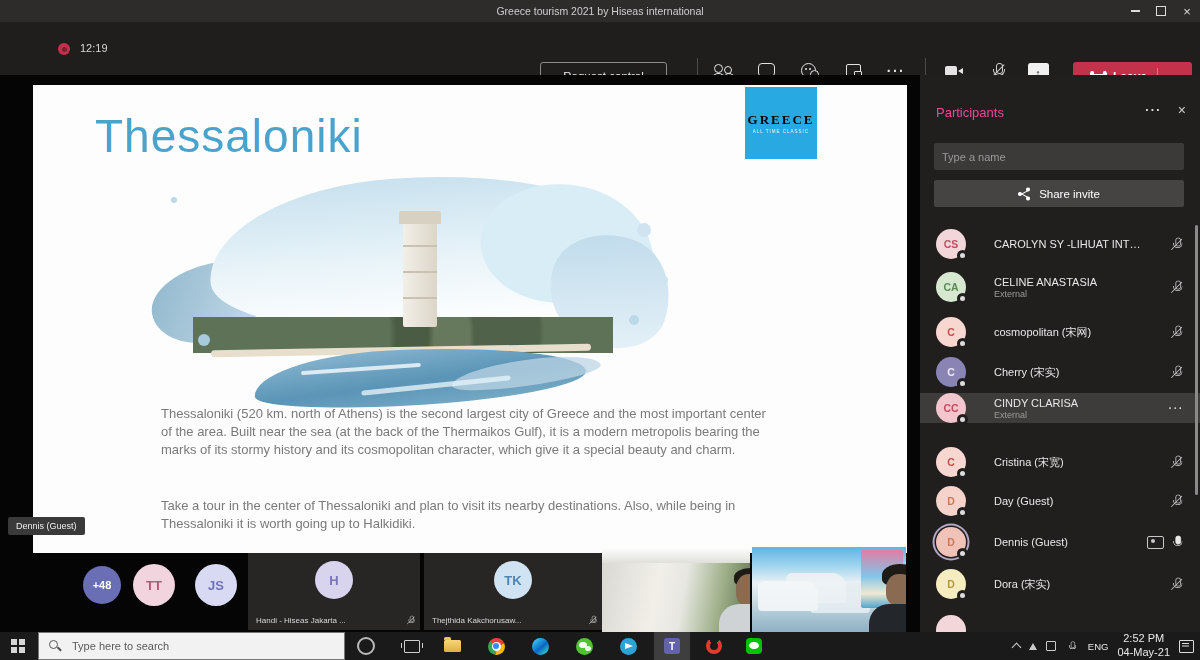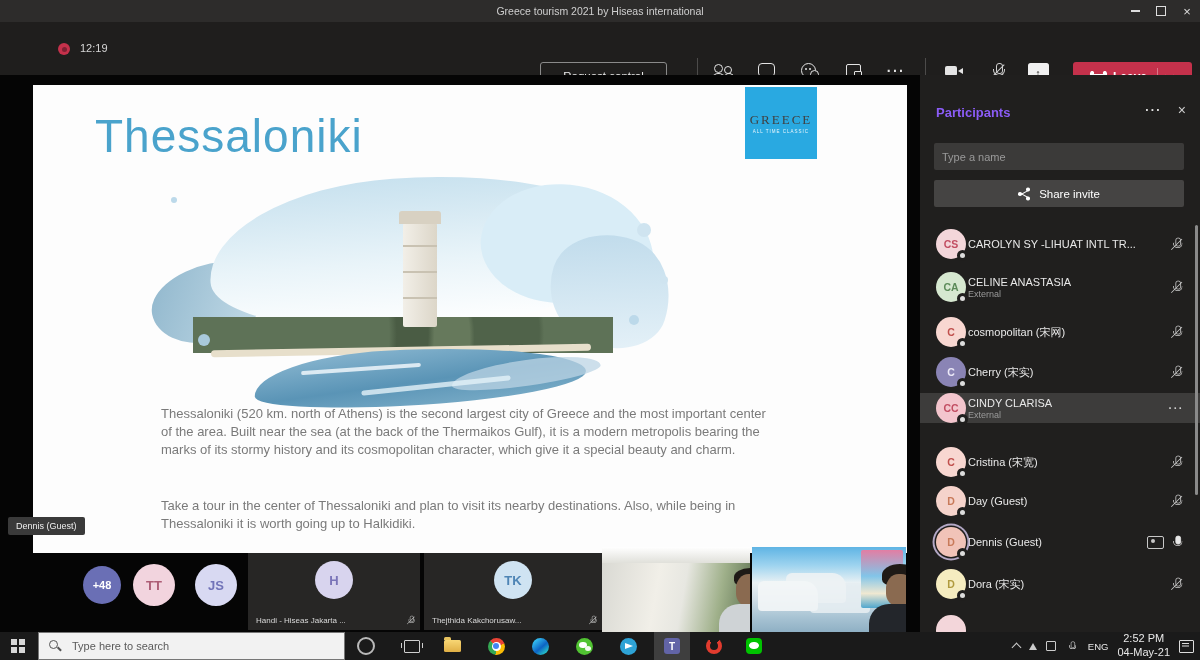--- a/index.html
+++ b/index.html
@@ -69,21 +69,21 @@
   .i-phone::before{left:-1px;transform:rotate(18deg)}
   .i-phone::after{right:-1px;transform:rotate(-18deg)}
   .leave-sep{width:1px;height:18px;background:rgba(255,255,255,.35);margin-left:10px}
   .chev{display:inline-block;width:6px;height:6px;border-right:1.6px solid #fff;border-bottom:1.6px solid #fff;transform:rotate(45deg);margin:-3px 0 0 8px}
 
   
   .stage{position:absolute;left:0;top:75px;width:920px;bottom:28px;background:#050505;overflow:hidden}
   .slide{position:absolute;left:33px;top:10px;width:874px;height:468px;background:#fdfdfd}
   .slide-title{position:absolute;left:62px;top:24px;font-size:46px;color:#4aa3cc;letter-spacing:1px}
   .logo{position:absolute;left:712px;top:2px;width:72px;height:72px;display:flex;flex-direction:column;align-items:center;justify-content:center}
-  .logo .lt{color:#404040;font-family:"Liberation Serif",serif;font-size:13px;letter-spacing:2px;font-weight:normal}
+  .logo .lt{color:#000000;font-family:"Liberation Serif",serif;font-size:13px;letter-spacing:2px;font-weight:bold}
   .logo .ls{color:#eaf6fc;font-size:4.5px;letter-spacing:1px;margin-top:1px}
   .para{position:absolute;left:128px;width:608px;font-size:13px;line-height:1.4;color:#7a7a7a}
   .p1{top:320px}.p2pos{top:412px}
 
   
   .art{position:absolute;left:118px;top:92px;width:522px;height:228px}
   .art div{position:absolute}
   .blob-sky{left:58px;top:0;width:420px;height:152px;background:linear-gradient(180deg,#c9e2ef 0%,#e9f4f9 55%,#fff 100%);border-radius:45% 55% 48% 52%/60% 50% 45% 40%;transform:rotate(-4deg)}
   .blob-sky2{left:330px;top:8px;width:175px;height:120px;background:#d9edf7;border-radius:50% 50% 60% 40%/55% 60% 40% 45%;transform:rotate(10deg)}
   .blob-left{left:0;top:88px;width:112px;height:76px;background:linear-gradient(120deg,#8fb6cc,#c6dde9);border-radius:60% 40% 55% 45%/50% 55% 45% 50%;transform:rotate(-12deg)}
@@ -120,32 +120,32 @@
   .v2{left:752px;width:154px;background:linear-gradient(180deg,#5fb4e4 0%,#9fd4ef 22%,#e9f1f4 42%,#cfdde6 62%,#a9c4d4 82%,#8fb0c4 100%)}
   .v2 .bld{position:absolute;left:6px;top:34px;width:60px;height:30px;background:#f4f7f8;border-radius:6px 14px 4px 4px;box-shadow:28px -8px 0 #eef3f5,52px 2px 0 #e6eef2;opacity:.9}
   .v2 .poster{position:absolute;right:3px;top:3px;width:42px;height:58px;border-radius:2px;background:linear-gradient(180deg,#e87ba0 0%,#7ec3e8 45%,#f0e8d0 75%,#4aa3cc 100%);opacity:.95}
   .person{position:absolute;bottom:0}
   .person .head{position:absolute;bottom:26px;left:50%;transform:translateX(-50%);width:28px;height:32px;background:#8a6a50;border-radius:45% 45% 40% 40%}
   .person .hair{position:absolute;bottom:46px;left:50%;transform:translateX(-50%);width:32px;height:18px;background:#1e1a16;border-radius:50% 50% 30% 30%}
   .person .body{position:absolute;bottom:0;left:50%;transform:translateX(-50%);width:62px;height:28px;border-radius:20px 20px 0 0}
 
   
   .panel{position:absolute;right:0;top:75px;width:280px;bottom:28px;background:#201f1e;overflow:hidden}
-  .panel-h{position:absolute;left:16px;top:30px;font-size:13px;font-weight:bold;color:#8b5cf6}
+  .panel-h{position:absolute;left:16px;top:30px;font-size:13px;font-weight:normal;color:#ec4899}
   .panel-acts{position:absolute;right:14px;top:28px;display:flex;gap:16px;align-items:center}
   .panel-acts .x{color:#cfcfcf;font-size:14px;line-height:1}
   .p-input{position:absolute;left:14px;top:68px;width:250px;height:27px;background:#3b3a39;border:none;outline:none;border-radius:2px;
     color:#ddd;font-size:11px;padding:0 8px;box-sizing:border-box;font-family:"Liberation Sans",sans-serif}
   .p-input::placeholder{color:#9a9a9a}
   .btn-share{position:absolute;left:14px;top:105px;width:250px;height:27px;background:#454443;border-radius:2px;display:flex;align-items:center;justify-content:center;gap:8px;color:#fff;font-size:11.5px}
   .i-shinv{position:relative;width:13px;height:12px}
   .i-shinv .d{position:absolute;left:0;top:4.5px;width:3.5px;height:3.5px;border-radius:50%;background:#fff;box-shadow:8px -4.5px 0 #fff,8px 4.5px 0 #fff}
   .i-shinv::before{content:"";position:absolute;left:2px;top:4.5px;width:9px;height:1.2px;background:#fff;transform:rotate(-29deg)}
   .i-shinv::after{content:"";position:absolute;left:2px;top:7.5px;width:9px;height:1.2px;background:#fff;transform:rotate(29deg)}
-  .p-row{position:absolute;left:0;right:0;display:flex;align-items:center;padding:0 16px;gap:2px;box-sizing:border-box}
+  .p-row{position:absolute;left:0;right:0;display:flex;align-items:center;padding:0 16px;gap:28px;box-sizing:border-box}
   .p-row.hl{background:#3d3c3b}
   .p-ava{position:relative;width:30px;height:30px;border-radius:50%;flex:0 0 30px;display:flex;align-items:center;justify-content:center;font-size:10.5px;font-weight:bold}
   .p-ava.ring{box-shadow:0 0 0 1.5px #201f1e,0 0 0 3.5px #b3a8c6}
   .presence{position:absolute;right:-2px;bottom:-2px;width:11px;height:11px;border-radius:50%;background:#201f1e;display:flex;align-items:center;justify-content:center}
   .presence::before{content:"";width:5px;height:5px;border-radius:50%;background:#dcdcdc}
   .p-txt{flex:1;min-width:0}
   .p-name{font-size:11px;color:#e8e8e8;white-space:nowrap;overflow:hidden;text-overflow:ellipsis}
   .p-sub{font-size:9px;color:#9a9a9a;margin-top:1px}
   .p-right{display:flex;align-items:center;gap:6px}
   .i-present{position:relative;width:15px;height:11px;border:1.2px solid #c8c8c8;border-radius:2px}

